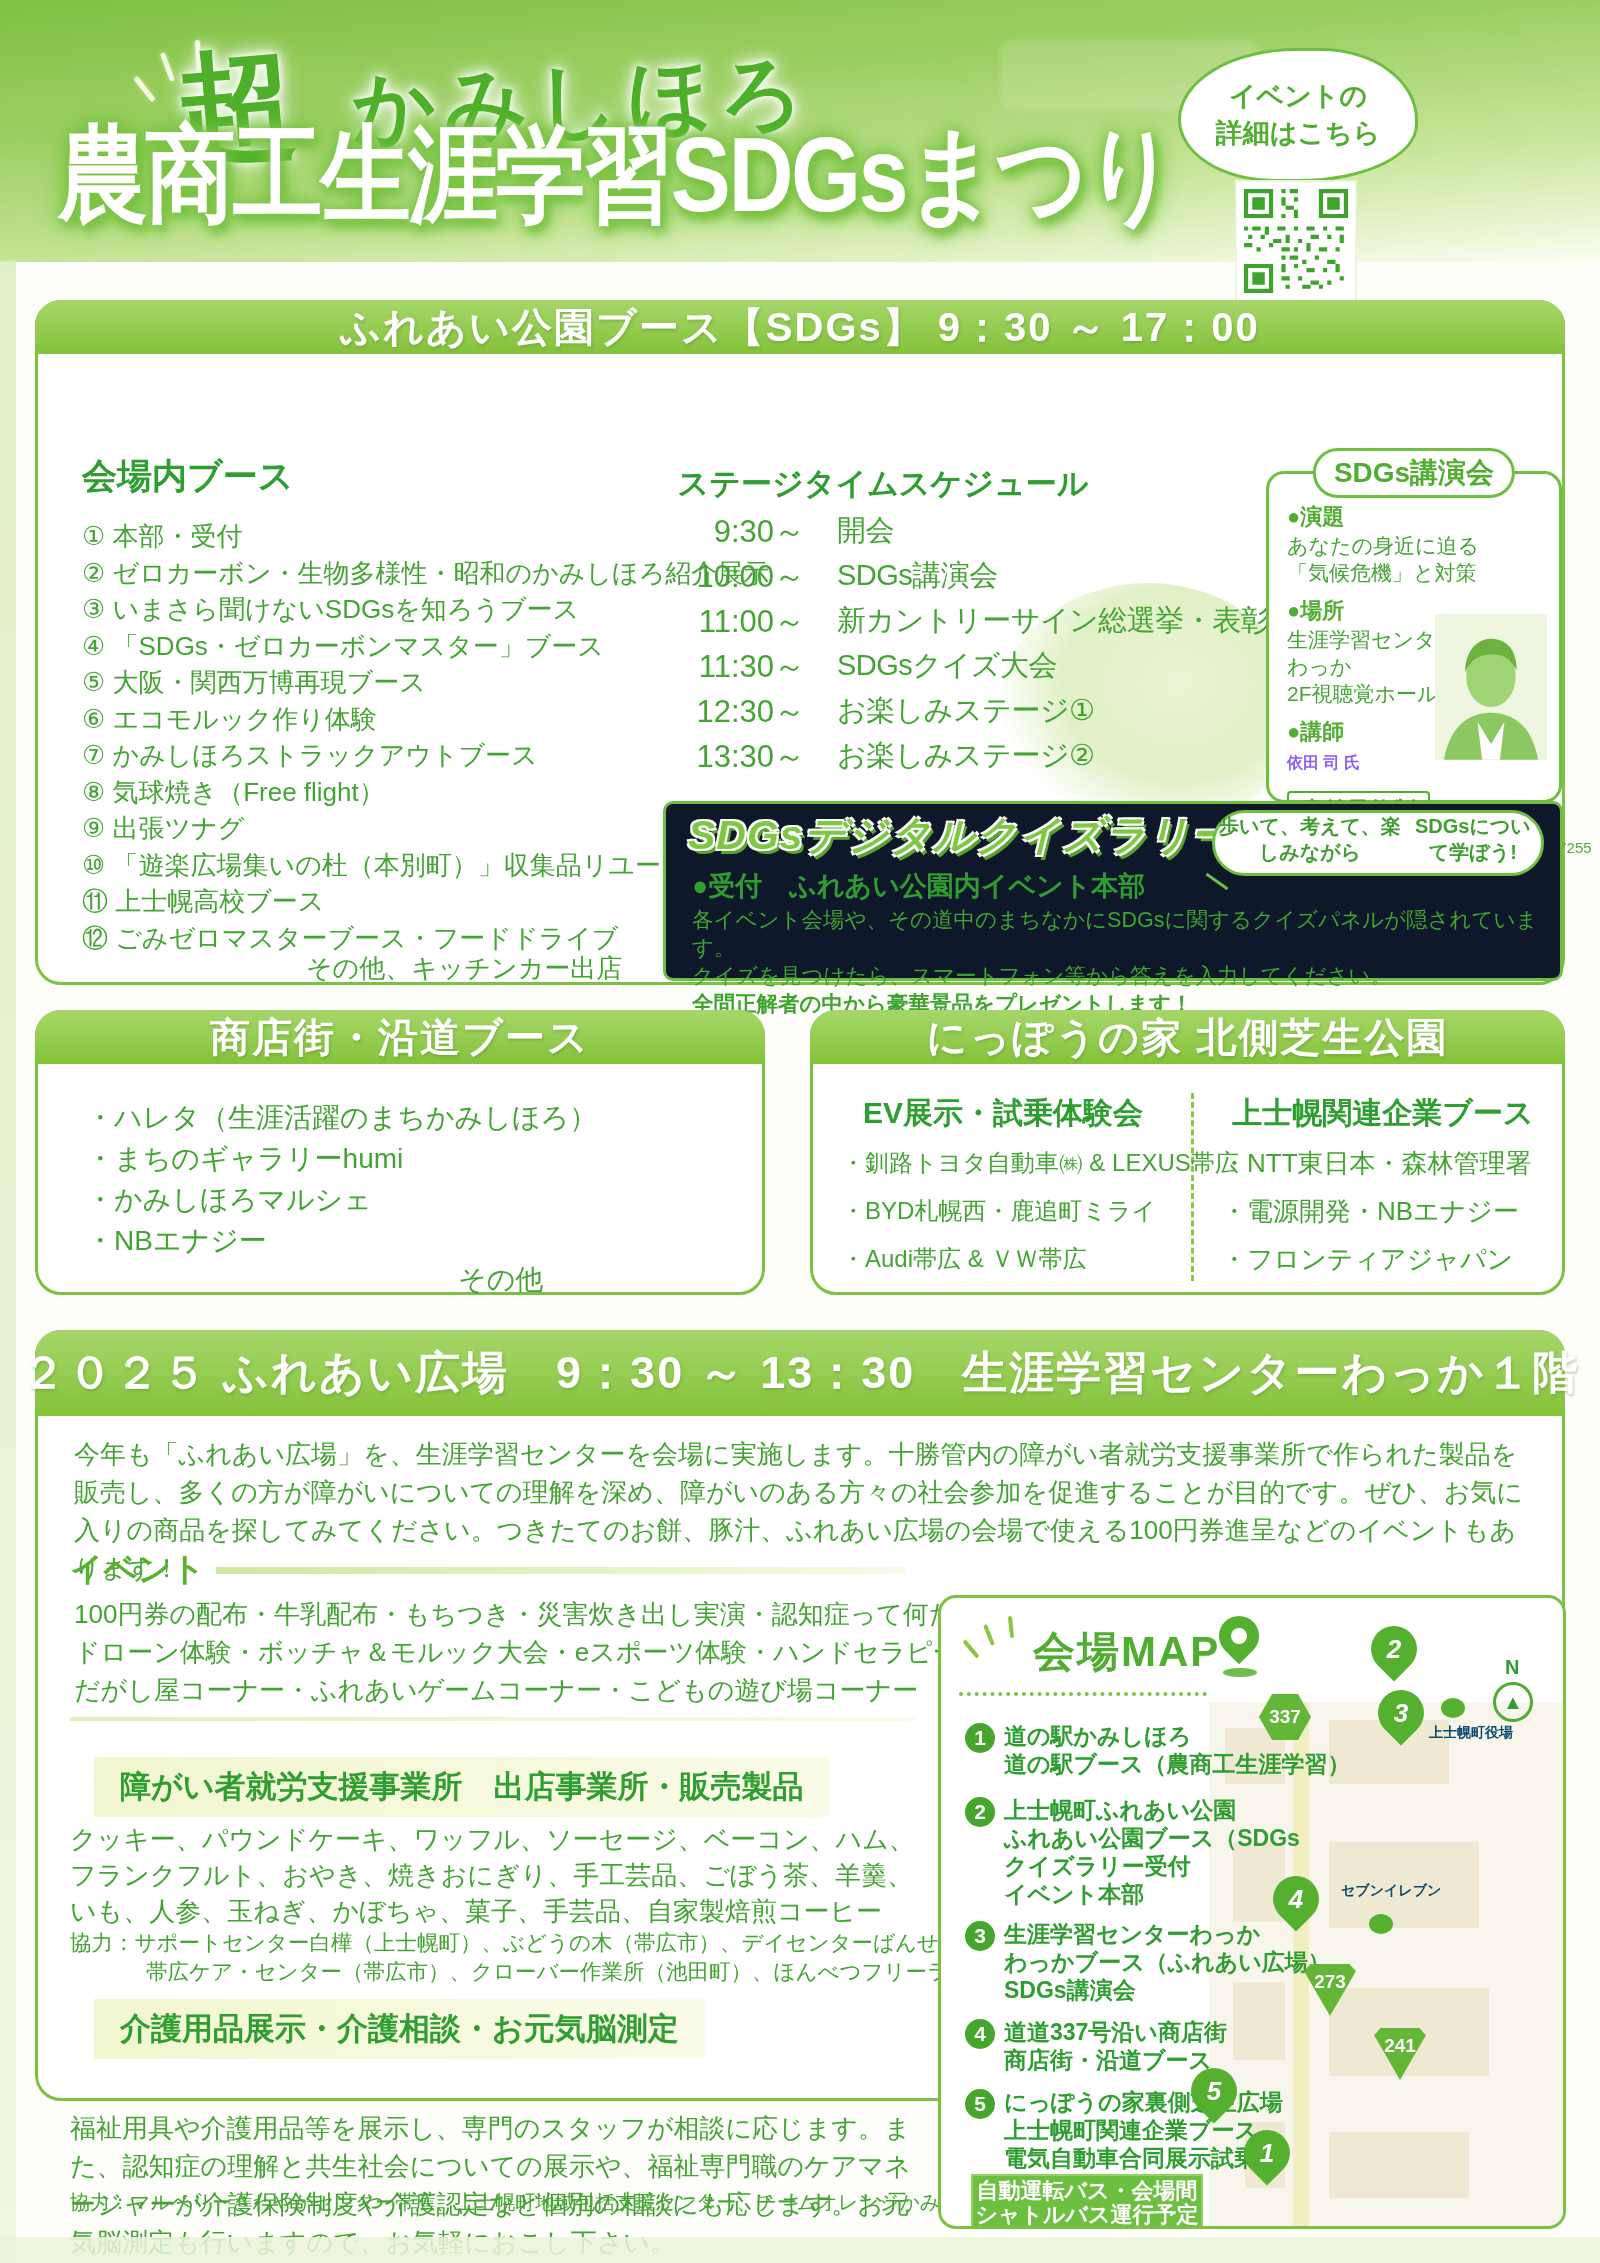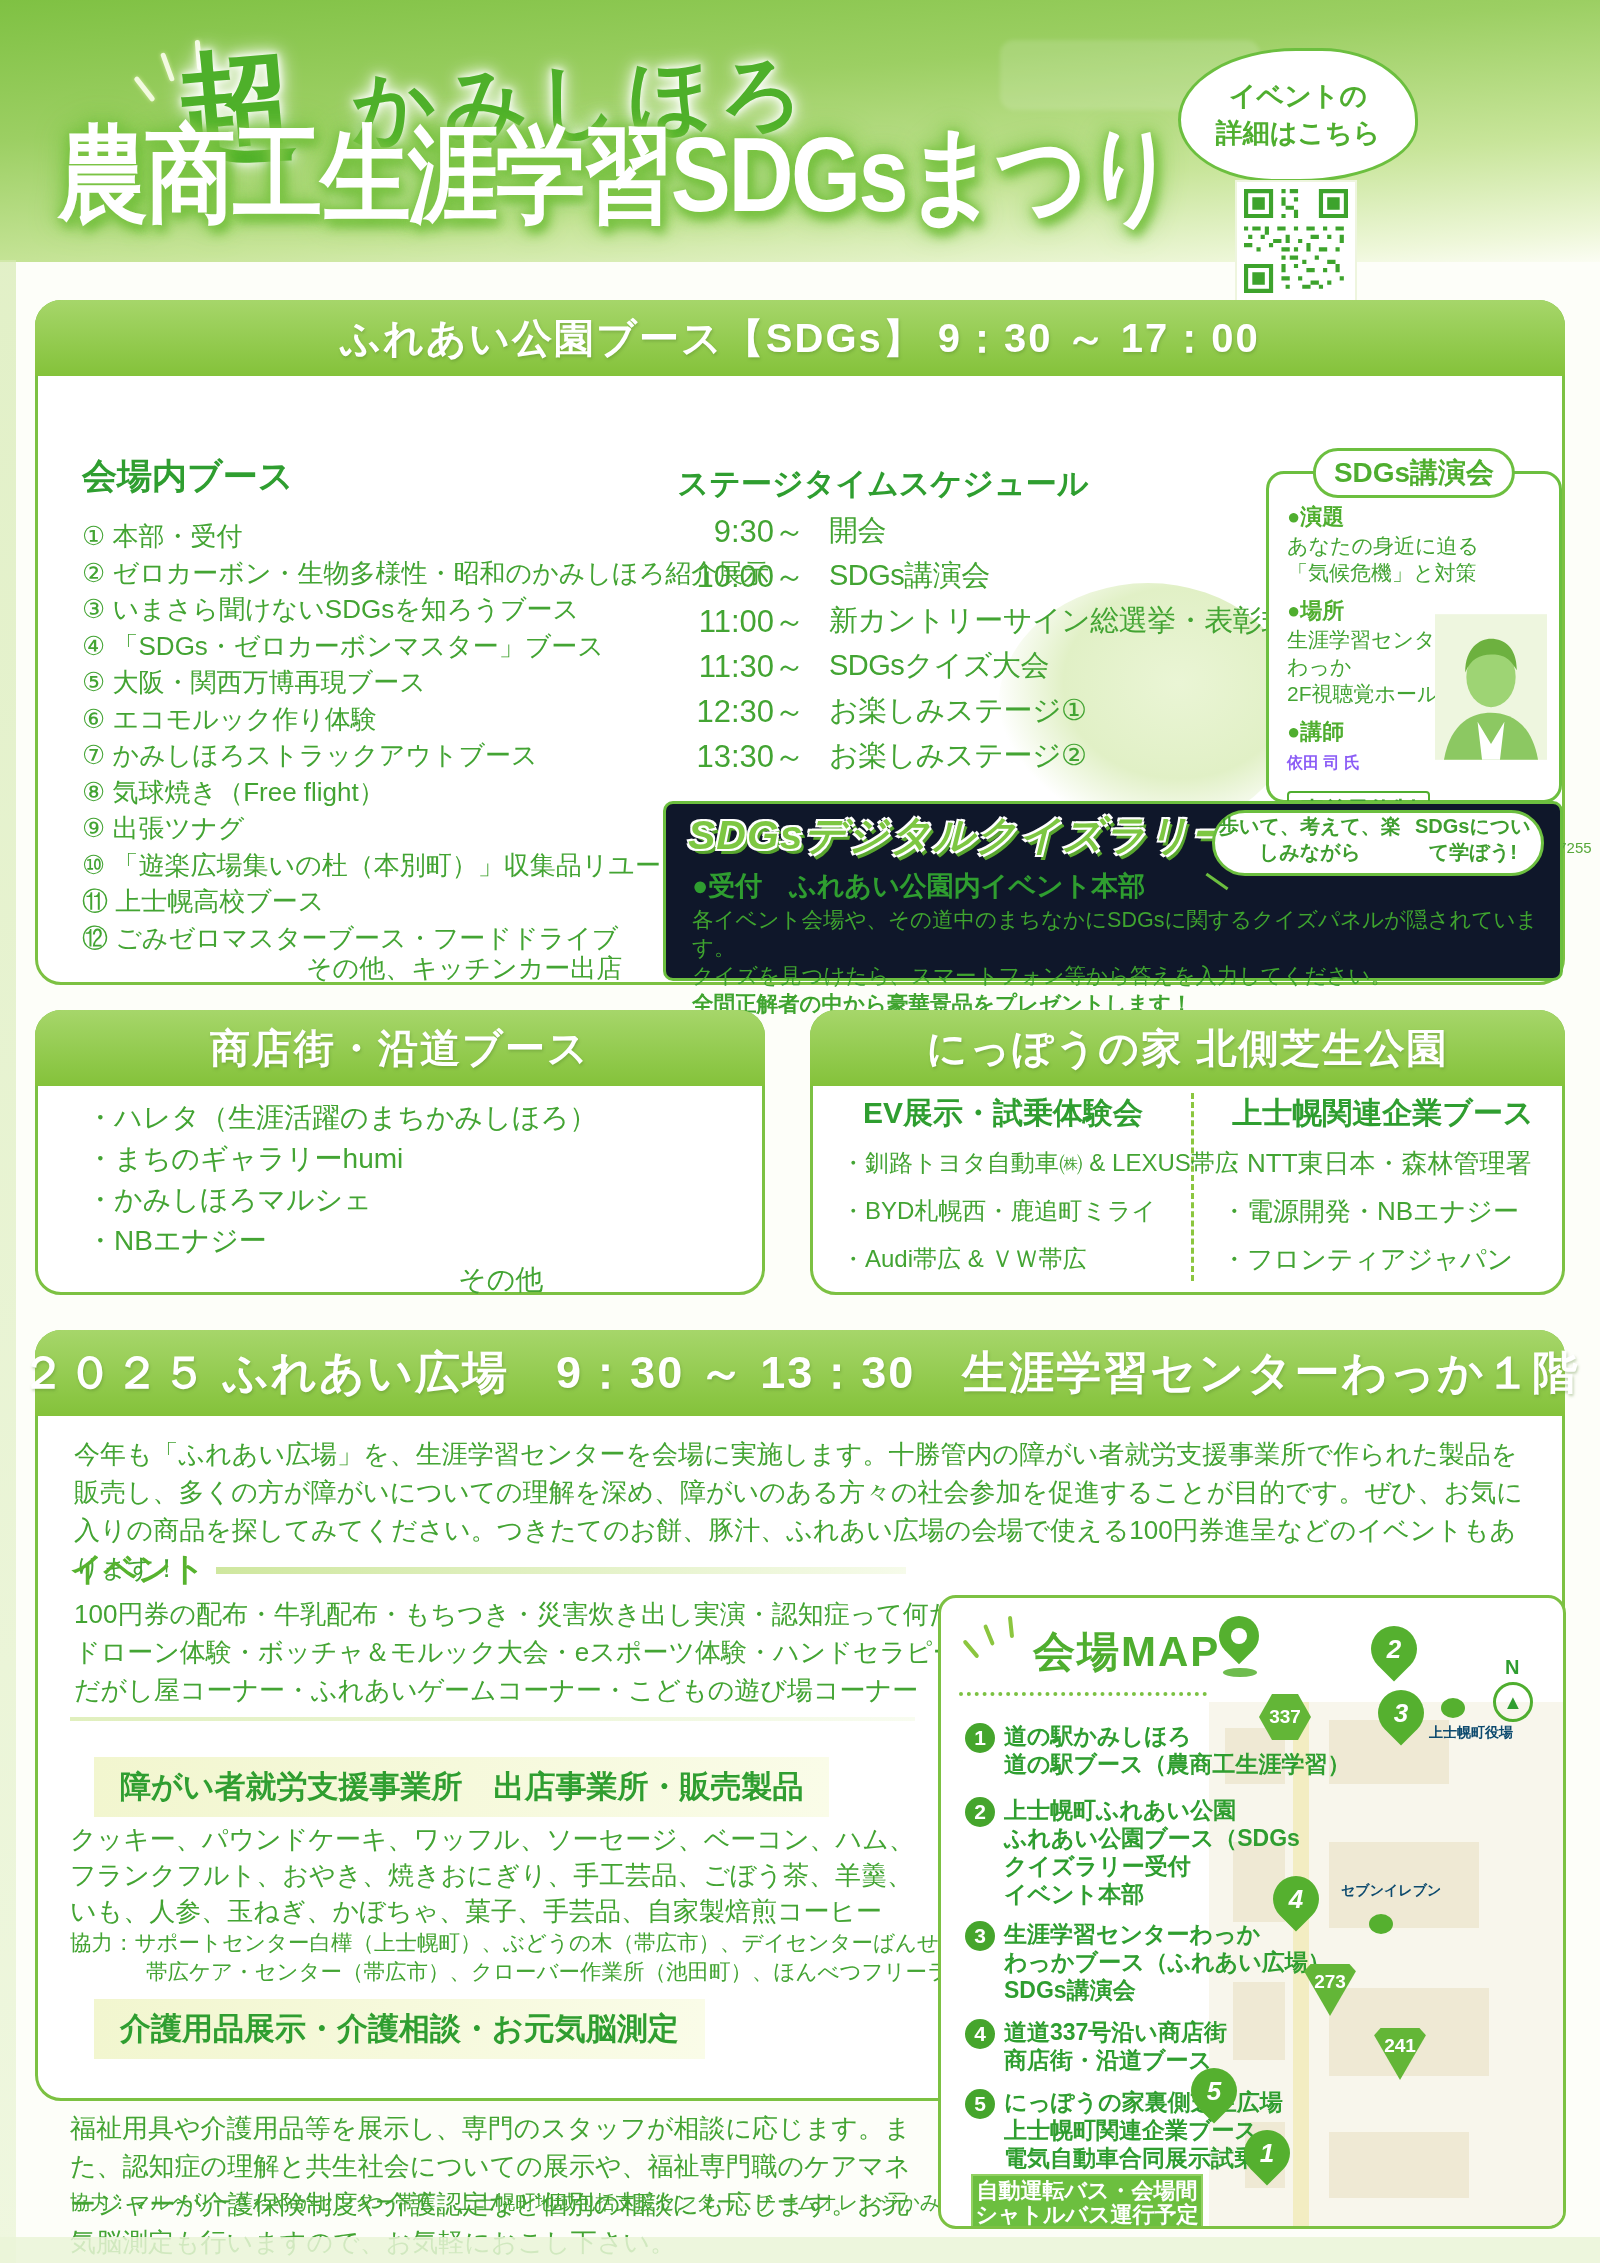--- a/index.html
+++ b/index.html
@@ -25,36 +25,36 @@
     border:3px solid #6cbf3f; border-radius:55% 45% 55% 45% / 60% 60% 48% 52%;
     display:flex; flex-direction:column; align-items:center; justify-content:center;
     color:#4fae2f; font-size:27px; font-weight:bold; line-height:37px; text-align:center; }
   .bubble-tail { position:absolute; left:1336px; top:180px; width:4px; height:62px; background:#6cbf3f; transform:rotate(-32deg); }
   .qr { position:absolute; left:1237px; top:182px; width:118px; height:118px; background:#fff; padding:7px;
     box-shadow:0 0 0 2px #eef5de; }
   .qr svg { width:100%; height:100%; display:block; }
 
   
   .panel { position:absolute; background:#fff; border:3px solid #7cc142; border-radius:26px; }
-  .panel-bar { position:absolute; left:-3px; top:-3px; width:calc(100% + 6px); height:76px;
+  .panel-bar { position:absolute; left:-3px; top:-3px; width:calc(100% + 6px); height:54px;
     background:linear-gradient(180deg,#a6d66a,#84c23a); border-radius:26px 26px 0 0;
     display:flex; align-items:center; justify-content:center; color:#fff; font-weight:bold;
     font-size:40px; letter-spacing:2px; text-shadow:1px 2px 3px rgba(80,130,40,.35); white-space:nowrap; }
 
   
   .park { left:35px; top:300px; width:1530px; height:685px; }
   .leaf { position:absolute; left:960px; top:280px; width:300px; height:250px;
     background:radial-gradient(ellipse at 60% 40%, #eaf5d5 0%, #e1f0c6 45%, rgba(255,255,255,0) 72%); border-radius:50%; }
   .booths-title { position:absolute; left:44px; top:150px; font-size:35px; font-weight:bold; color:#2f9e30; }
   .booths { position:absolute; left:44px; top:215px; font-size:26px; color:#43a433; line-height:36.5px; white-space:nowrap; }
   .booths-note { position:absolute; left:268px; top:648px; font-size:26px; color:#43a433; }
   .schedule-title { position:absolute; left:630px; top:160px; width:430px; text-align:center;
     font-size:31px; font-weight:bold; color:#2f9e30; }
   .schedule { position:absolute; left:612px; top:208px; }
-  .srow { display:flex; height:45px; align-items:flex-start; }
+  .srow { display:flex; height:45px; align-items:flex-start;gap:8px; }
   .stime { width:155px; text-align:right; font-size:31px; color:#43a433; }
   .sevent { margin-left:24px; font-size:29px; color:#43a433; letter-spacing:-0.5px; white-space:nowrap; }
 
   .lecture { position:absolute; left:1228px; top:168px; width:296px; height:332px;
     border:3px solid #6cbf3f; border-radius:18px; background:#fff; }
   .lecture-title { position:absolute; left:50%; top:-26px; transform:translateX(-50%); background:#fff;
     border:3px solid #6cbf3f; border-radius:28px; padding:3px 18px; font-size:28px; font-weight:bold;
     color:#4fae2f; white-space:nowrap; text-shadow:1px 1px 0 #fff; }
   .lecture-body { position:absolute; left:18px; top:28px; width:260px; }
   .lec-label { font-size:22px; font-weight:bold; color:#4fae2f; margin-top:10px; }

